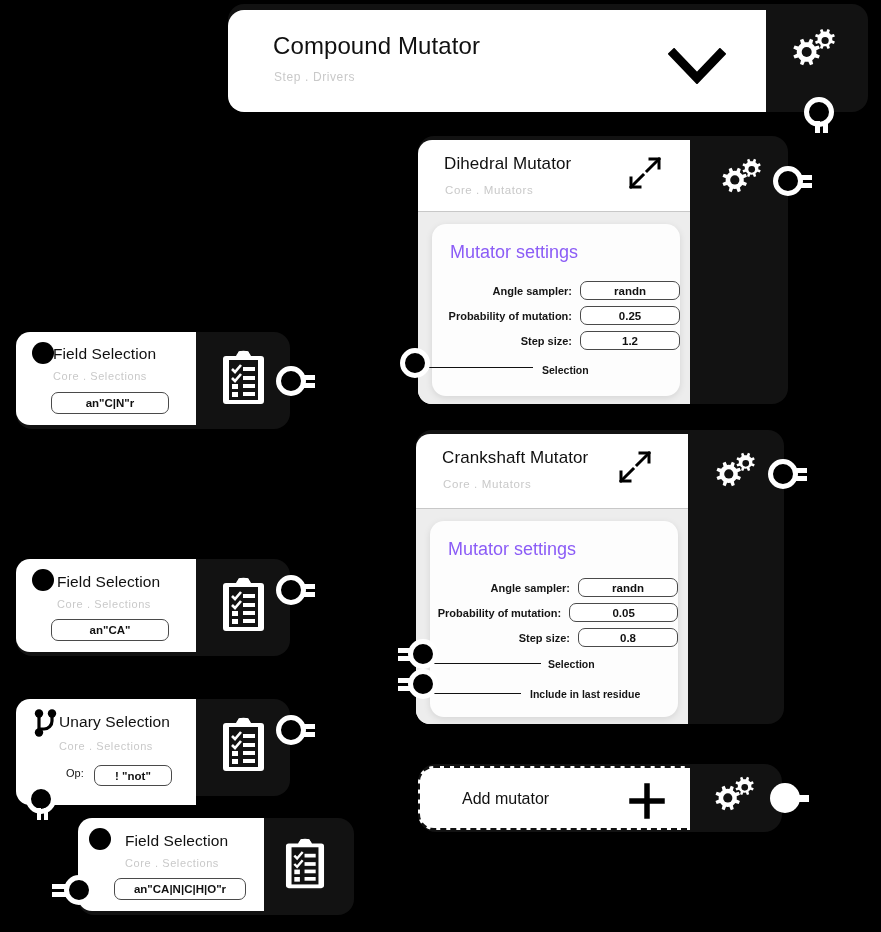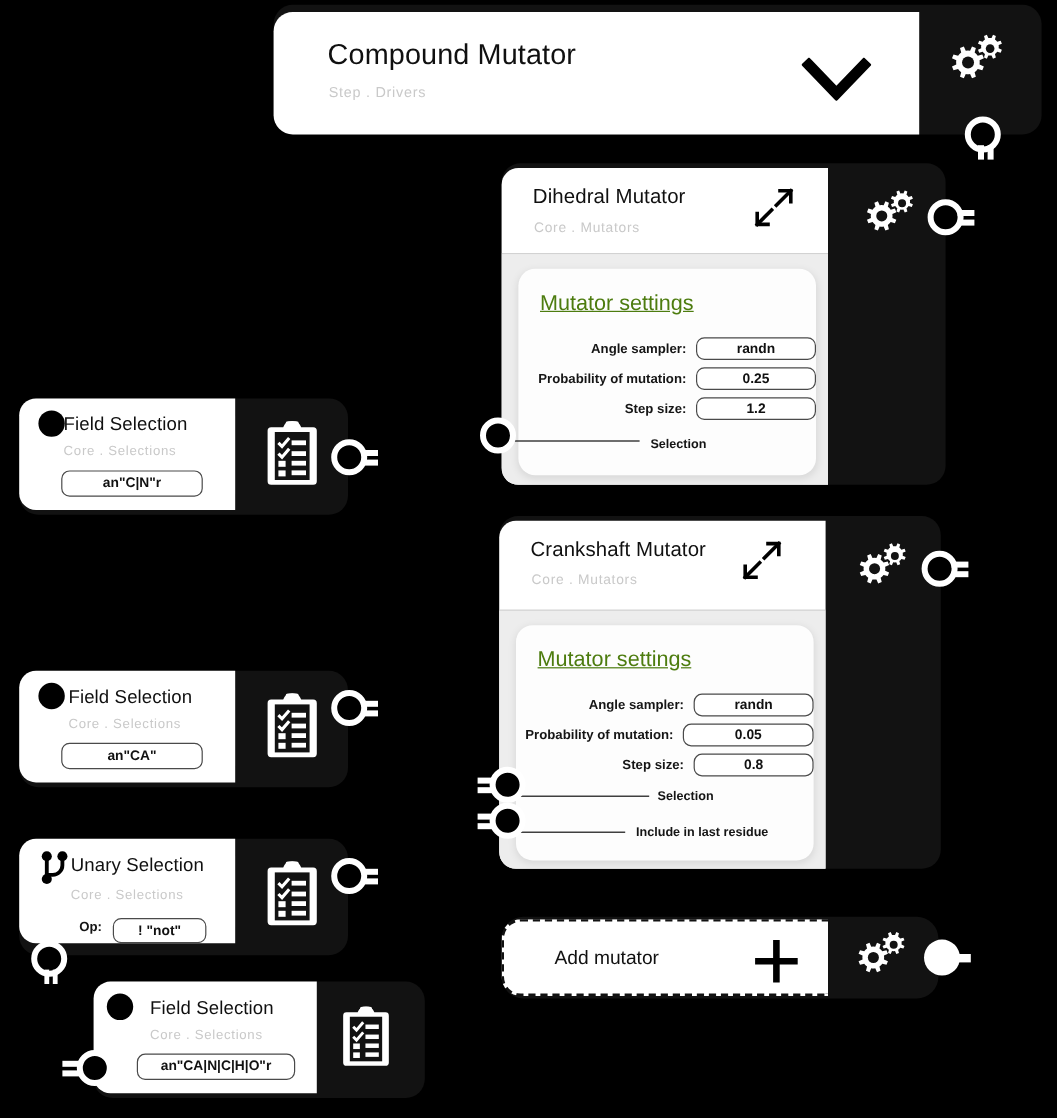--- a/index.html
+++ b/index.html
@@ -96,23 +96,22 @@
     box-sizing: border-box;
   }
   .settings-card {
     position: absolute;
     background: #fdfdfd;
     border-radius: 14px;
     box-shadow: 0 2px 7px rgba(0,0,0,0.10);
     box-sizing: border-box;
   }
   .settings-title {
-    color: #4d7c0f;
+    color: #8b5cf6;
     font-size: 18px;
-    text-decoration: underline;
   }
   .row {
     position: absolute;
     display: flex;
     align-items: center;
   }
   .row-label {
     font-size: 11px;
     font-weight: bold;
     color: #151515;
@@ -401,35 +400,35 @@
     </div>
     <div style="position:absolute; left:260px; top:16px; width:38px; height:30px;">
       <div class="port" style="left:0; top:0; width:30px; height:30px;"></div>
       <div class="port-stub" style="left:25px; top:9px; width:14px;"></div>
       <div class="port-stub" style="left:25px; top:17px; width:14px;"></div>
     </div>
   </div>
 
   <div class="node" style="left:16px; top:699px; width:274px; height:97px;">
     <div class="node-dark"></div>
-    <div class="node-body" style="left:0px; top:0px; width:180px; height:87px; border-radius:14px 0 0 14px;">
+    <div class="node-body" style="left:0px; top:0px; width:180px; height:106px; border-radius:14px 0 0 14px;">
       <div style="position:absolute; left:14px; top:8px; width:30px; height:32px;">
         <svg width="30" height="32" viewBox="0 0 30 32">
           <g stroke="#000" stroke-width="3.2" fill="none">
             <path d="M9 9 L9 23"></path>
             <path d="M22 9 L22 14 a8 8 0 0 1 -8 8 L9 22"></path>
           </g>
           <circle cx="9" cy="6.5" r="4.2" fill="#000"></circle>
           <circle cx="22" cy="6.5" r="4.2" fill="#000"></circle>
           <circle cx="9" cy="25.5" r="4.2" fill="#000"></circle>
         </svg>
       </div>
       <div class="title" style="position:absolute; left:43px; top:14px; font-size:15.5px;">Unary Selection</div>
       <div class="subtitle" style="position:absolute; left:43px; top:41px; font-size:11px;">Core . Selections</div>
-      <div style="position:absolute; left:50px; top:68px; font-size:11px; font-weight:bold; color:#151515;">Op:</div>
+      <div style="position:absolute; left:50px; top:68px; font-size:11px; font-weight:normal; color:#151515;">Op:</div>
       <div class="pill" style="position:absolute; left:78px; top:66px; width:78px; height:21px; font-size:11.5px;">! "not"</div>
     </div>
     <div class="icon-white" style="position:absolute; left:204px; top:18px;">
       <svg width="47" height="56" viewBox="0 0 47 56">
         <g fill="#ffffff">
           <path d="M6 6 h10 a8 8 0 0 1 15 0 h10 a3 3 0 0 1 3 3 v42 a3 3 0 0 1 -3 3 h-35 a3 3 0 0 1 -3 -3 v-42 a3 3 0 0 1 3 -3 z"></path>
           <rect x="18" y="1" width="11" height="8" rx="2"></rect>
           <rect x="9" y="10" width="29" height="40" fill="#121212"></rect>
           <path d="M12 19 l3 3 l6 -7" stroke="#ffffff" stroke-width="2.6" fill="none"></path>
           <path d="M12 28 l3 3 l6 -7" stroke="#ffffff" stroke-width="2.6" fill="none"></path>

